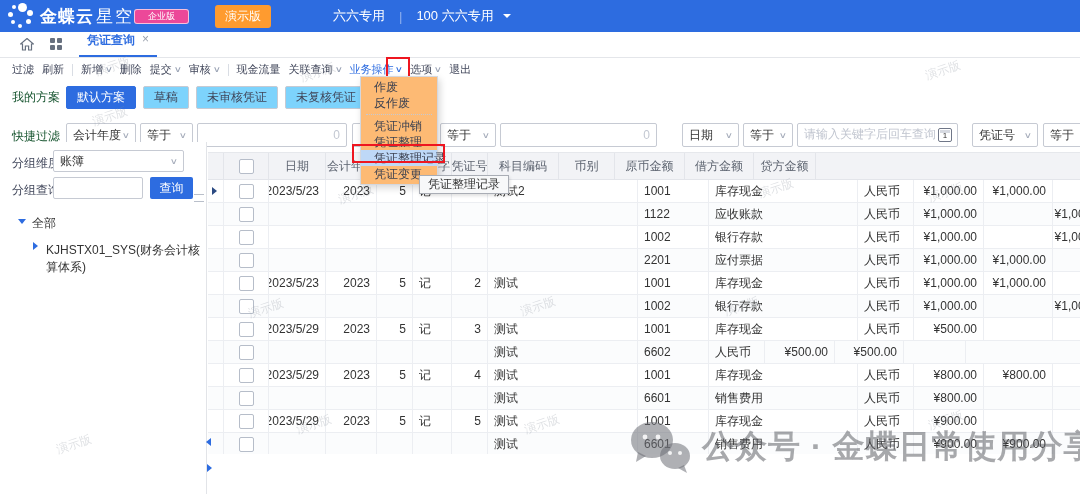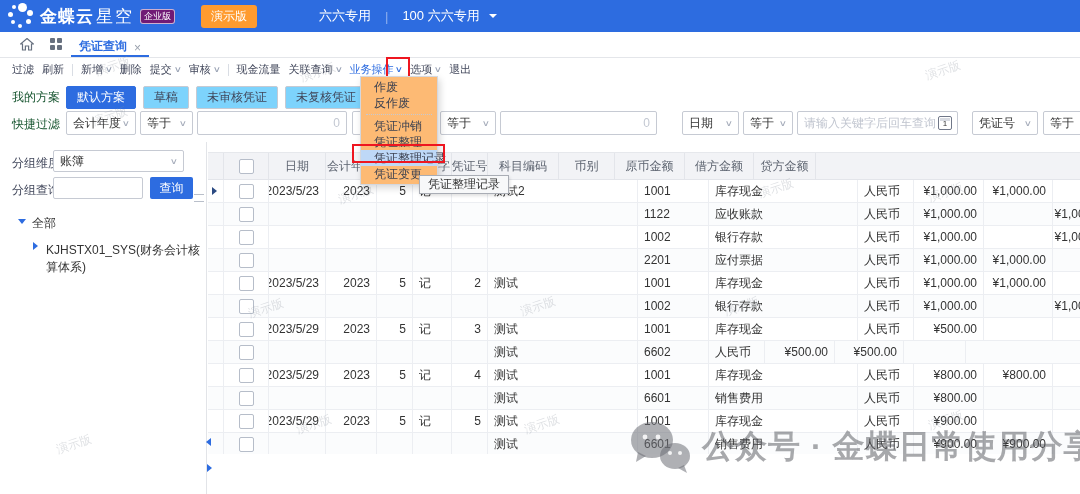--- a/index.html
+++ b/index.html
@@ -5,65 +5,65 @@
   html,body{margin:0;padding:0}
   body{width:1080px;height:494px;position:relative;overflow:hidden;background:#fff;
        font-family:"Liberation Sans","DejaVu Sans",sans-serif;font-size:12px;color:#333}
   
   .topbar{position:absolute;left:0;top:0;width:1080px;height:32px;background:#2d6ce0;
           display:flex;align-items:center;color:#fff;z-index:10}
   .logo{width:26px;height:26px;margin-left:8px;position:relative;flex:none}
   .logo i{position:absolute;background:#fff;border-radius:50%}
   .brand{font-size:17px;font-weight:bold;margin-left:6px;letter-spacing:1px}
   .brand2{font-size:17px;margin-left:2px;letter-spacing:2px;font-weight:400}
-  .edition{background:#701a75;border:1px solid rgba(255,255,255,.65);border-radius:3px;
-           font-size:9px;padding:1px 3px;margin-left:6px;line-height:11px}
+  .edition{background:#ec4899;border:1px solid rgba(255,255,255,.65);border-radius:3px;
+           font-size:9px;padding:1px 13px;line-height:11px}
   .demo-badge{background:#ff9b2f;border-radius:3px;font-size:12px;padding:3px 10px;margin-left:26px}
   .tb-org{margin-left:62px;font-size:13px}
   .tb-div{opacity:.45;margin:0 14px;font-size:13px}
   .tb-acct{font-size:13px}
   .tb-caret{width:0;height:0;border:4px solid transparent;border-top-color:#fff;margin:4px 0 0 9px}
   
   .tabbar{position:absolute;left:0;top:32px;width:1080px;height:25px;background:#fff;
           border-bottom:1px solid #e4e6ea;display:flex;align-items:center;z-index:9}
   .nav-ico{margin-left:20px;display:flex;align-items:center}
   .grid-ico{margin-left:16px;width:13px;height:13px;display:grid;grid-template-columns:5px 5px;
             grid-template-rows:5px 5px;gap:2px}
   .grid-ico b{background:#67707f;border-radius:1px}
-  .tab{height:25px;display:flex;align-items:flex-end;color:#2d6ce0;margin-left:8px;
+  .tab{height:25px;display:flex;align-items:flex-start;color:#2d6ce0;margin-left:16px;
        padding:0 8px;border-bottom:2px solid #2d6ce0;box-sizing:border-box;font-weight:bold}
   .tab-close{color:#9aa1ad;margin-left:7px;font-weight:normal;font-size:12px}
   
   .toolbar{position:absolute;left:0;top:57px;width:1080px;height:25px;display:flex;
            align-items:center;padding-left:12px;box-sizing:border-box;font-size:11px;z-index:9}
   .tb-item{display:flex;align-items:center;margin-right:8px}
   .tbtn{display:flex;align-items:center;color:#40465a;position:relative;cursor:pointer}
   .tbtn.active{color:#2d6ce0}
   .tchev{font-size:8px;color:#9aa3b5;margin-left:3px;transform:scaleX(1.4)}
   .tbtn.active .tchev{color:#2d6ce0}
   .tb-sep{width:1px;height:12px;background:#d9dde4}
   .redbox-caret{position:absolute;right:-8px;top:-5px;width:24px;height:23px;
                 border:2px solid #ee1620;box-sizing:border-box}
   
   .schemes{position:absolute;left:0;top:86px;width:1080px;height:23px;display:flex;align-items:center}
   .f-label{position:absolute;left:12px;color:#14532d}
   .scheme-wrap{position:absolute;left:66px;display:flex;gap:7px}
   .scheme-btn{height:23px;padding:0 10px;border:1px solid #c6cad3;border-radius:2px;background:#7dd3fc;
               display:flex;align-items:center;color:#40465a;box-sizing:border-box;cursor:pointer}
   .scheme-btn.active{background:#2d6ce0;border-color:#2d6ce0;color:#fff}
-  .qfrow{position:absolute;left:0;top:111px;width:1080px;height:24px}
+  .qfrow{position:absolute;left:0;top:123px;width:1080px;height:24px}
   .sel,.qinp{position:absolute;top:0;height:24px;border:1px solid #c6cad3;border-radius:2px;
              background:#fff;box-sizing:border-box;display:flex;align-items:center;
              padding:0 6px;color:#333}
   .sel{justify-content:space-between;cursor:pointer}
   .schev{font-size:8px;color:#a6adbb;transform:scaleX(1.4)}
   .zero{margin-left:auto;color:#c3c8d2}
   .qf-input{position:absolute;top:0;height:24px;border:1px solid #c6cad3;border-radius:2px;
             box-sizing:border-box;padding:0 22px 0 6px;font-size:12px;color:#333;outline:none;
-            font-family:Liberation Sans, sans-serif}
+            font-family:Liberation Mono, monospace}
   .qf-input::placeholder{color:#c0c5cf}
   .cal{position:absolute;width:14px;height:14px;border:1px solid #707788;border-radius:2px;
        background:#fff;font-size:8px;display:flex;align-items:flex-end;justify-content:center;
        color:#333;box-sizing:border-box;line-height:9px;padding-bottom:1px}
   .cal::before{content:"";position:absolute;left:1px;right:1px;top:1px;height:3px;background:#d7dae1}
   
   .sidebar{position:absolute;left:0;top:142px;width:207px;height:352px;background:#fff;
            border-right:1px solid #e2e4e8;box-sizing:border-box;z-index:5}
   .sb-label{position:absolute;left:12px;color:#40465a}
   .sb-sel{position:absolute;left:53px;width:131px;height:22px;border:1px solid #c6cad3;border-radius:2px;

